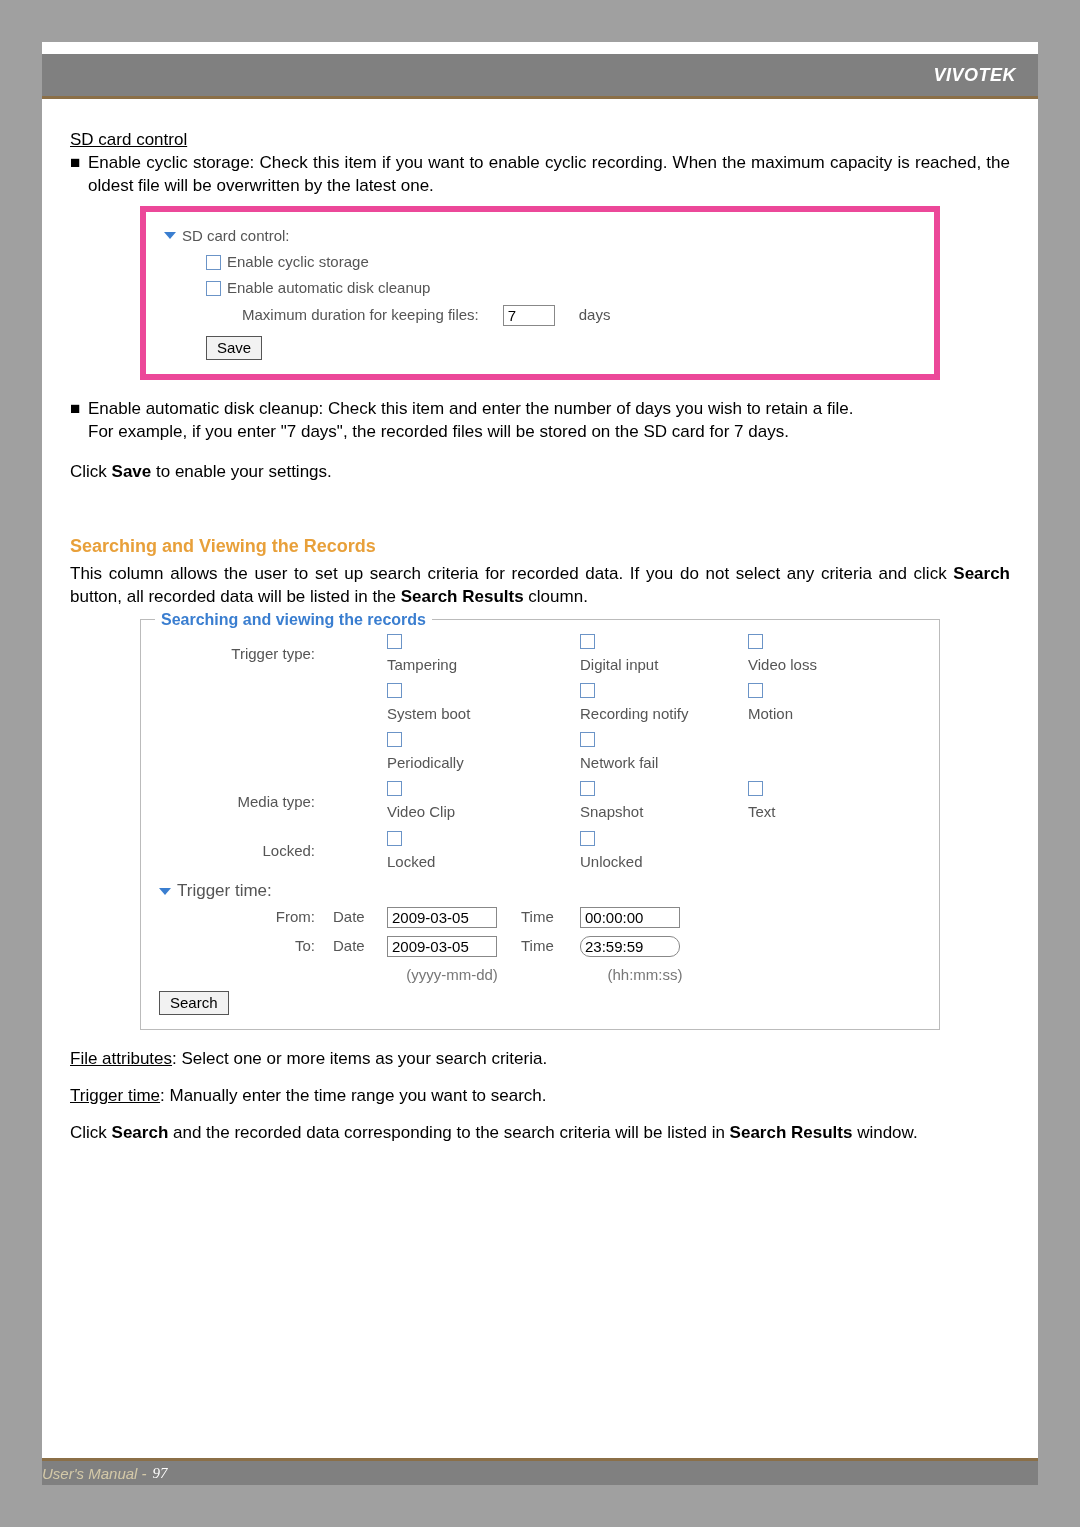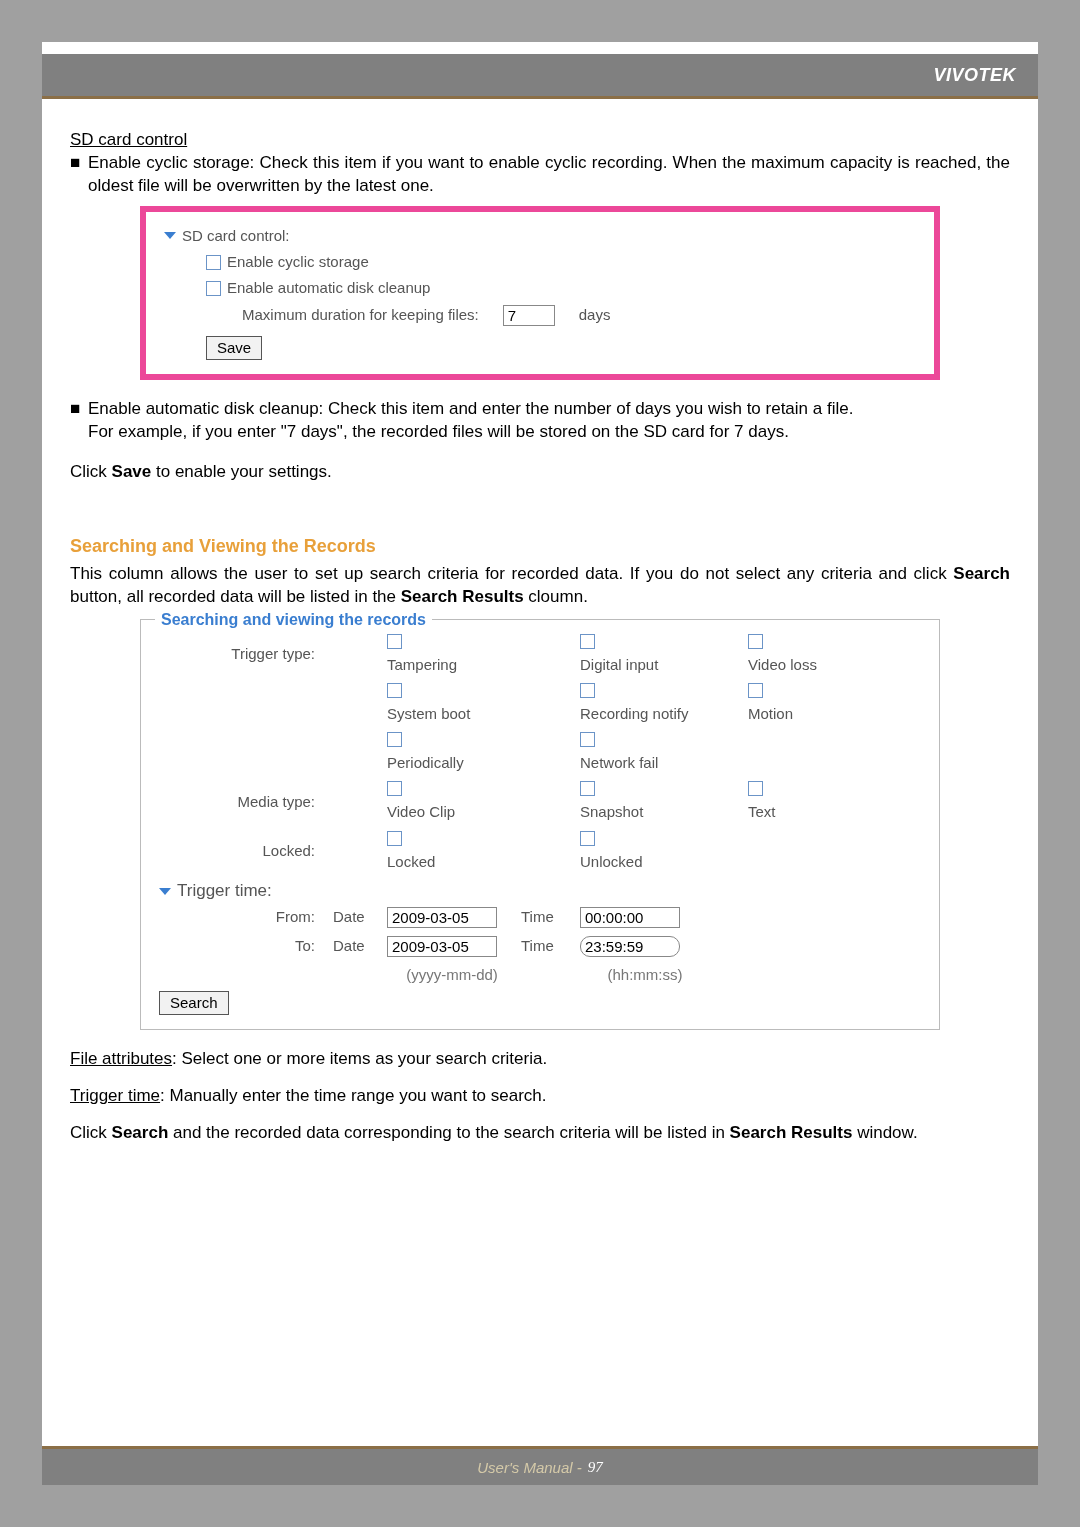--- a/index.html
+++ b/index.html
@@ -93,22 +93,22 @@
   .glabel { text-align:right; padding-right:14px; }
   .cbcell { display:flex; align-items:flex-start; gap:6px;flex-direction:column; }
   .cb2 {
     width:15px; height:15px; border:1px solid #6b94c7; background:#fff; flex:none;
   }
   .subhdr { display:flex; align-items:center; gap:6px; margin:8px 0 4px 0; color:#555; grid-column:1/-1; }
   .hint { color:#777; text-align:center; }
   .btn2 { border:1px solid #555; background:#f2f2f2; font-size:15px; padding:2px 10px 3px 10px; font-family:inherit; cursor:pointer; }
   .footer {
     background: #808080;
-    height: 36px;
-    display:flex; align-items:center; justify-content:center;
+    height: 24px;
+    display:flex; align-items:center; justify-content:flex-start;
     font-style: italic;
     font-size:15px;
   }
   .footer .t1 { color:#d4c9a8; }
   .footer .t2 { color:#fff; margin-left:6px;font-family:Liberation Serif, serif; }
 </style>
 </head>
 <body>
 
 <div class="page">

